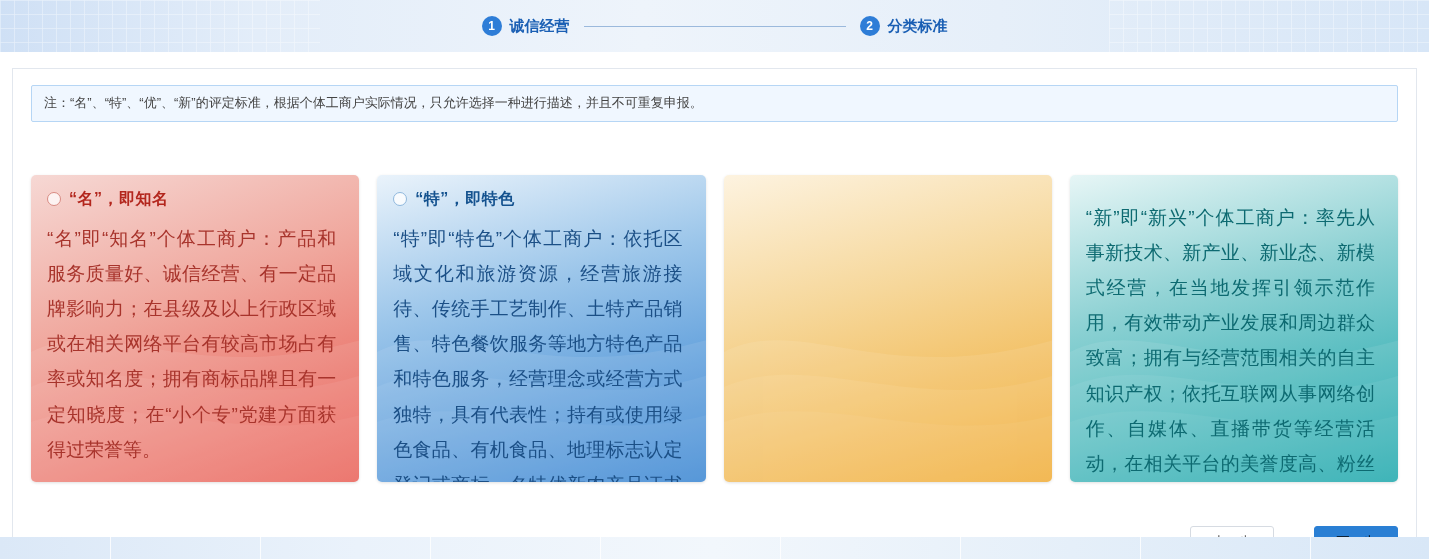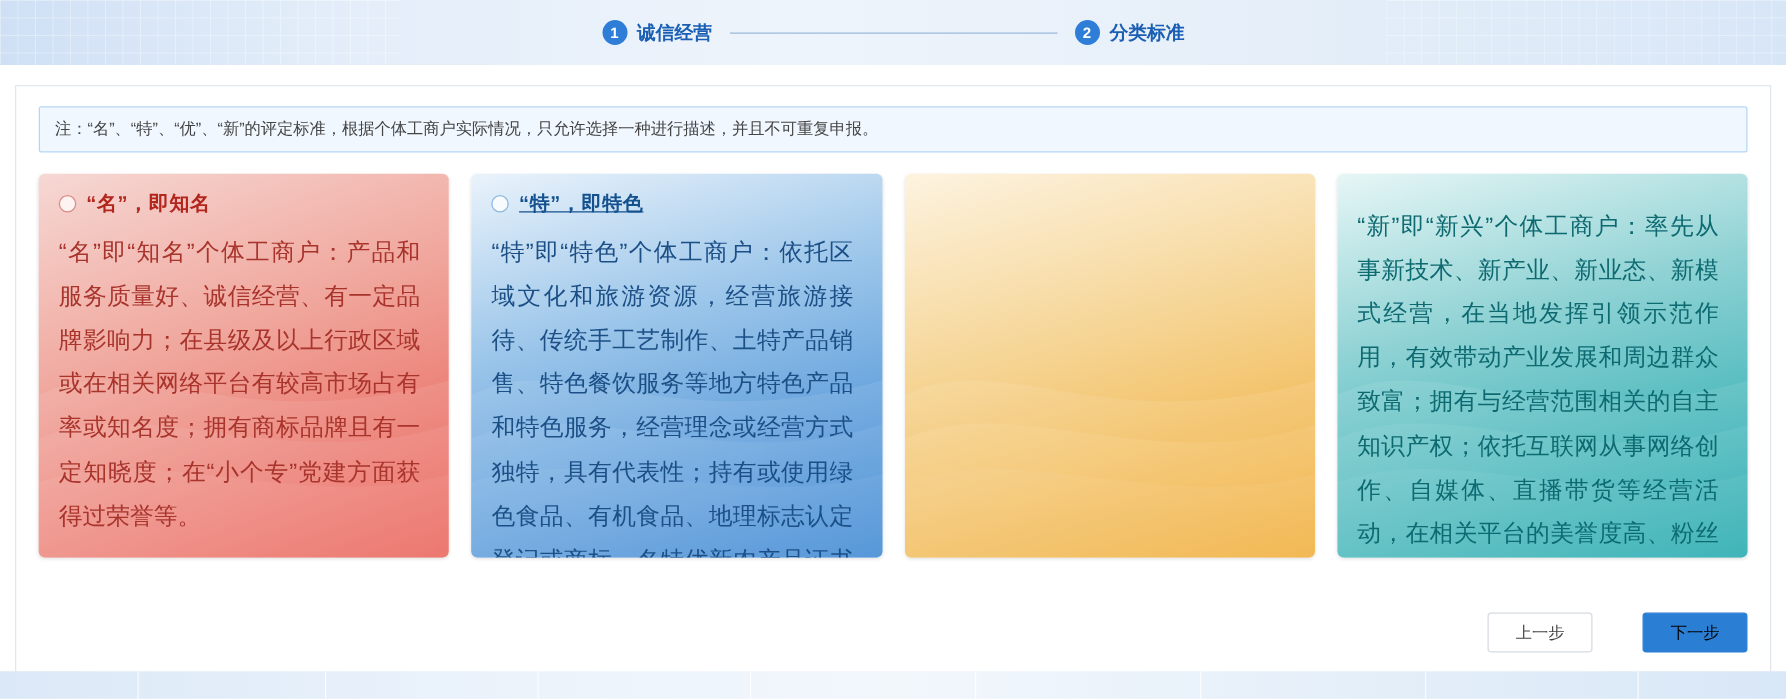--- a/index.html
+++ b/index.html
@@ -102,20 +102,21 @@
   .opt {
     position: relative;
     flex: 1 1 0;
     height: 307px;
     border-radius: 5px;
     overflow: hidden;
     box-sizing: border-box;
     padding: 14px 23px 0 16px;
     cursor: pointer;
     box-shadow: 0 1px 3px rgba(0,0,0,.12);
+    margin-top: 36px;
   }
   .opt .waves {
     position: absolute;
     left: 0; right: 0; bottom: 0;
     height: 190px;
     pointer-events: none;
     opacity: .5;
   }
   .opt-head {
     position: relative;
@@ -165,21 +166,21 @@
   .opt-ming {
     background: linear-gradient(160deg, #f6d8d4 0%, #f0a79d 42%, #e8584e 100%);
   }
   .opt-ming .opt-title, .opt-ming .opt-body { color: #b3261d; }
   .opt-ming .opt-body { color: #a8342c; }
   .opt-ming .radio { border-color: #d98b83; background: rgba(255,255,255,.75); }
 
   .opt-te {
     background: linear-gradient(165deg, #eaf3fb 0%, #9cc6ea 38%, #2f7fd0 100%);
   }
-  .opt-te .opt-title { color: #14528f; text-decoration: underline; }
+  .opt-te .opt-title { color: #14528f; }
   .opt-te .opt-body { color: #1b4f86; }
   .opt-te .radio { border-color: #8fb8dd; background: rgba(255,255,255,.8); }
 
   .opt-you {
     background: linear-gradient(165deg, #fdf3e0 0%, #f6d79a 40%, #efa82c 100%);
   }
   .opt-you .opt-title { color: #9a6212; }
   .opt-you .opt-body { color: #8d5c12; }
   .opt-you .radio { border-color: #dcb878; background: rgba(255,255,255,.8); }
 

